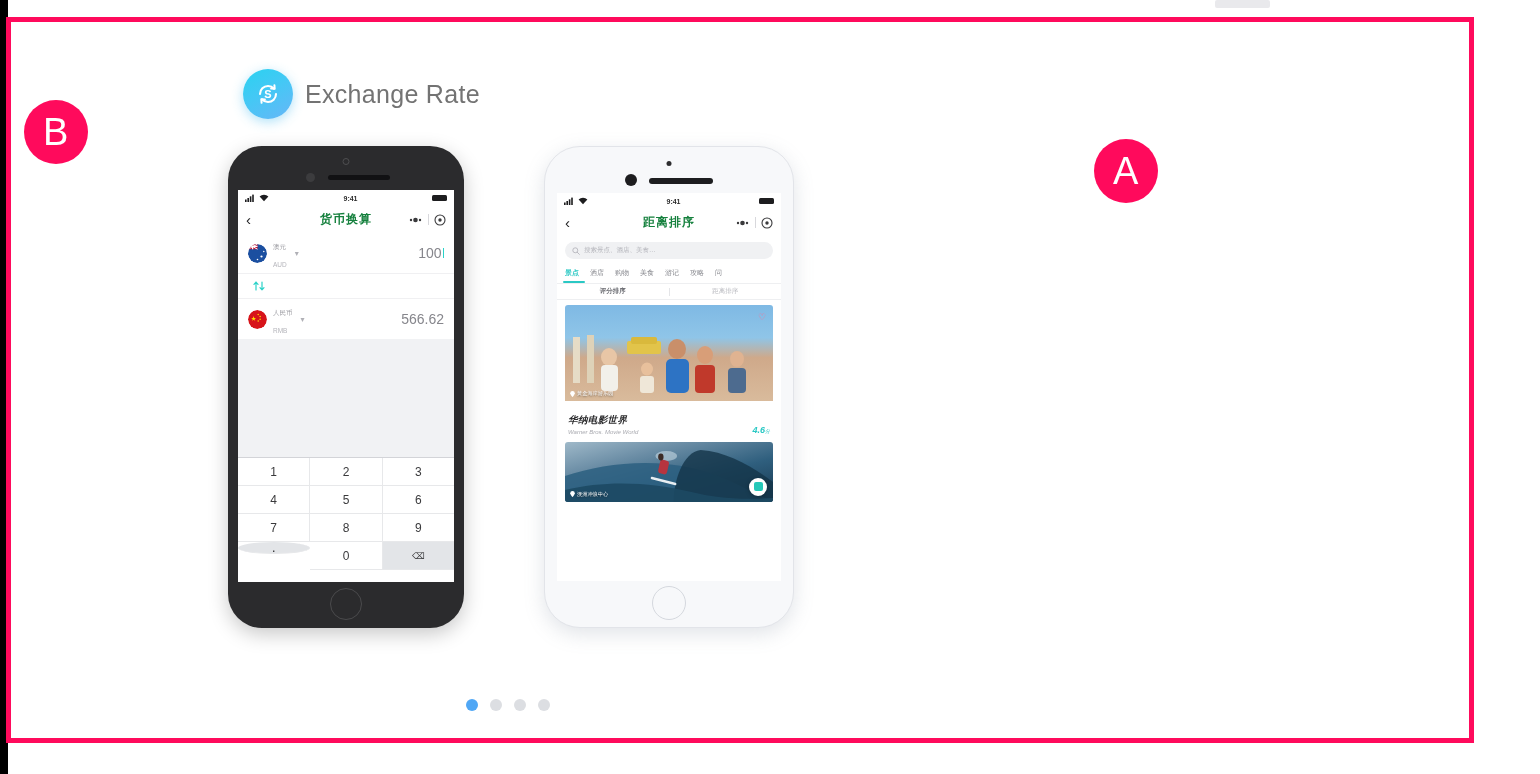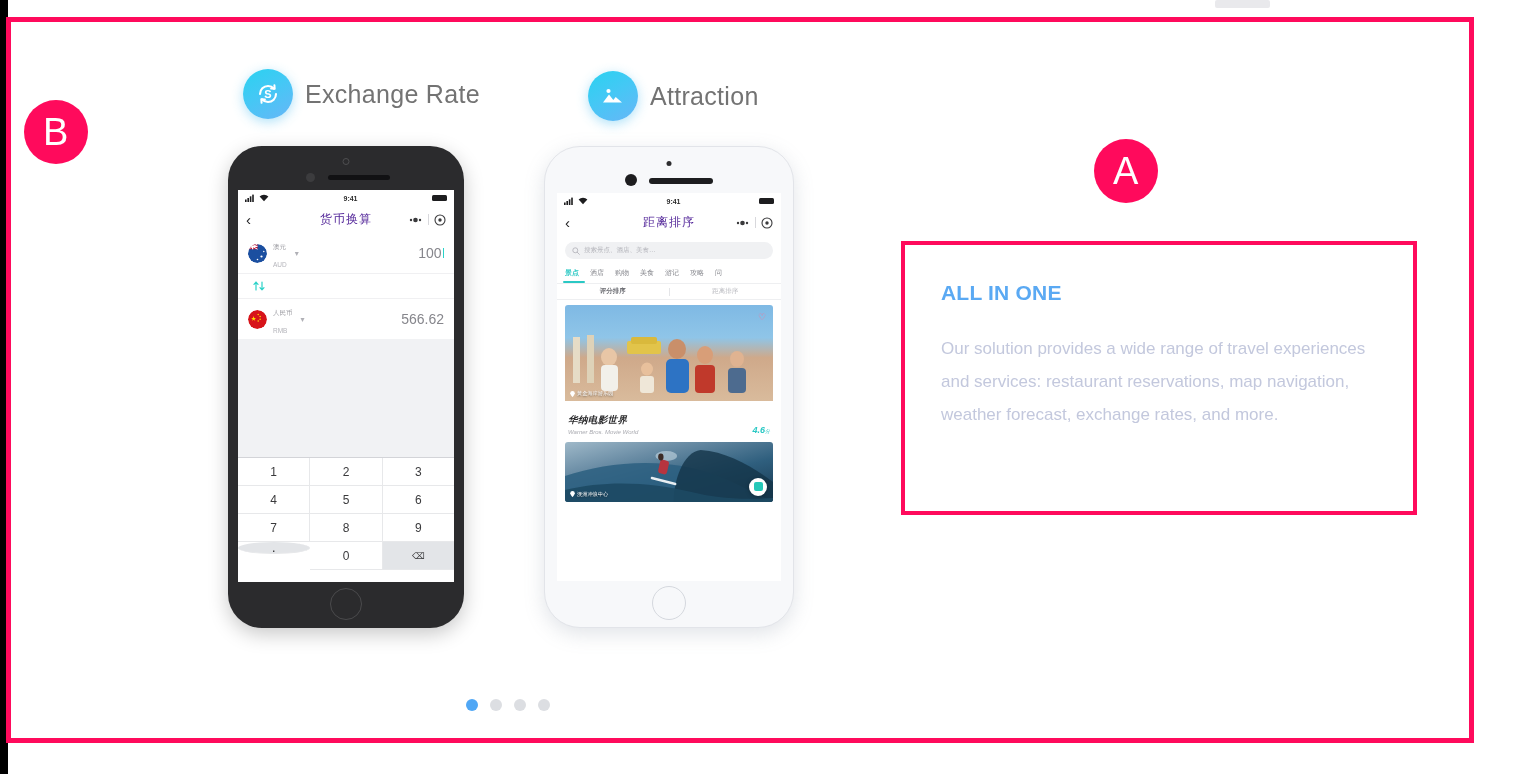--- a/index.html
+++ b/index.html
@@ -209,22 +209,22 @@
     align-items: center;
     padding: 0 8px;
     background: #ffffff;
     position: relative;
   }
   .nav-back { font-size: 15px; color: #1d1d1f; line-height: 1; font-weight: 300; }
   .nav-title {
     position: absolute; left: 0; right: 0;
     text-align: center;
     font-size: 12px;
-    color: #4c1d95;
-    font-weight: normal;
+    color: #15803d;
+    font-weight: bold;
     letter-spacing: 1px;
     pointer-events: none;
   }
   .nav-actions {
     margin-left: auto;
     display: flex;
     align-items: center;
     gap: 5px;
     z-index: 2;
   }
@@ -459,29 +459,20 @@
         <path d="M7 15a8 8 0 0 1 8-8 8 8 0 0 1 6 2.7" fill="none" stroke="#ffffff" stroke-width="2.1" stroke-linecap="round"></path>
         <path d="M23 15a8 8 0 0 1-8 8 8 8 0 0 1-6-2.7" fill="none" stroke="#ffffff" stroke-width="2.1" stroke-linecap="round"></path>
         <path d="M21.4 6.2l0.3 3.6-3.6-0.2" fill="none" stroke="#ffffff" stroke-width="2" stroke-linecap="round" stroke-linejoin="round"></path>
         <path d="M8.6 23.8l-0.3-3.6 3.6 0.2" fill="none" stroke="#ffffff" stroke-width="2" stroke-linecap="round" stroke-linejoin="round"></path>
         <text x="15" y="19.4" font-family="Liberation Sans, sans-serif" font-size="11" font-weight="bold" fill="#ffffff" text-anchor="middle">S</text>
       </svg>
     </span>
     <span class="feat-label">Exchange Rate</span>
   </div>
 
-  <div class="feature-row feat-attraction">
-    <span class="feat-icon">
-      <svg width="30" height="30" viewBox="0 0 30 30">
-        <circle cx="10.5" cy="10" r="2.1" fill="#ffffff"></circle>
-        <path d="M5 21.5l6-8 4.3 5.6 2.4-3 6.3 5.4z" fill="#ffffff"></path>
-      </svg>
-    </span>
-    <span class="feat-label">Attraction</span>
-  </div>
 
   <div class="phone phone-dark">
     <div class="bezel-top">
       <span class="cam"></span>
       <span class="sensor"></span>
       <span class="speaker"></span>
     </div>
 
     <div class="screen">
 
@@ -730,21 +721,17 @@
     <span class="home"></span>
   </div>
 
   <div class="dots">
     <span class="dot active"></span>
     <span class="dot"></span>
     <span class="dot"></span>
     <span class="dot"></span>
   </div>
 
-  <div class="panel-a">
-    <div class="panel-title">ALL IN ONE</div>
-    <div class="panel-body">Our solution provides a wide range of travel experiences and services: restaurant reservations, map navigation, weather forecast, exchange rates, and more.</div>
-  </div>
 
   <div class="badge badge-b">B</div>
   <div class="badge badge-a">A</div>
 
 </div>
 
 </body></html>

